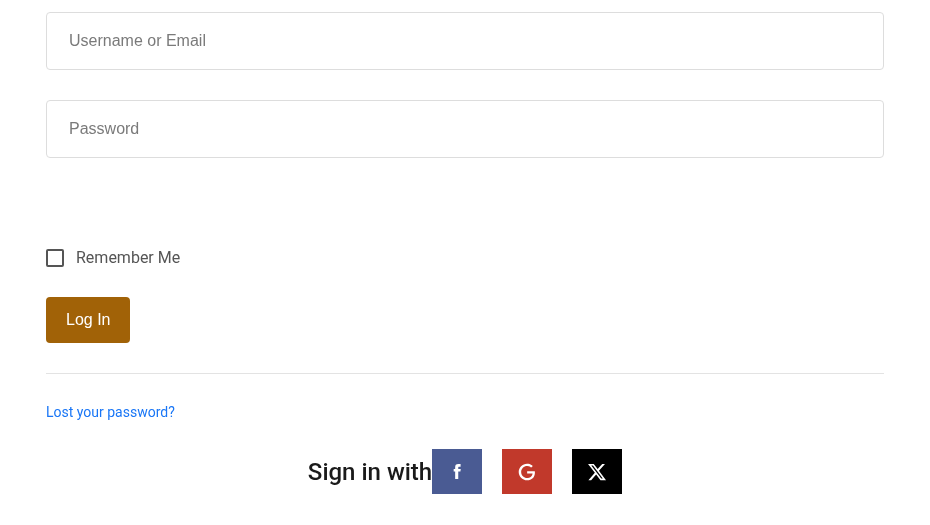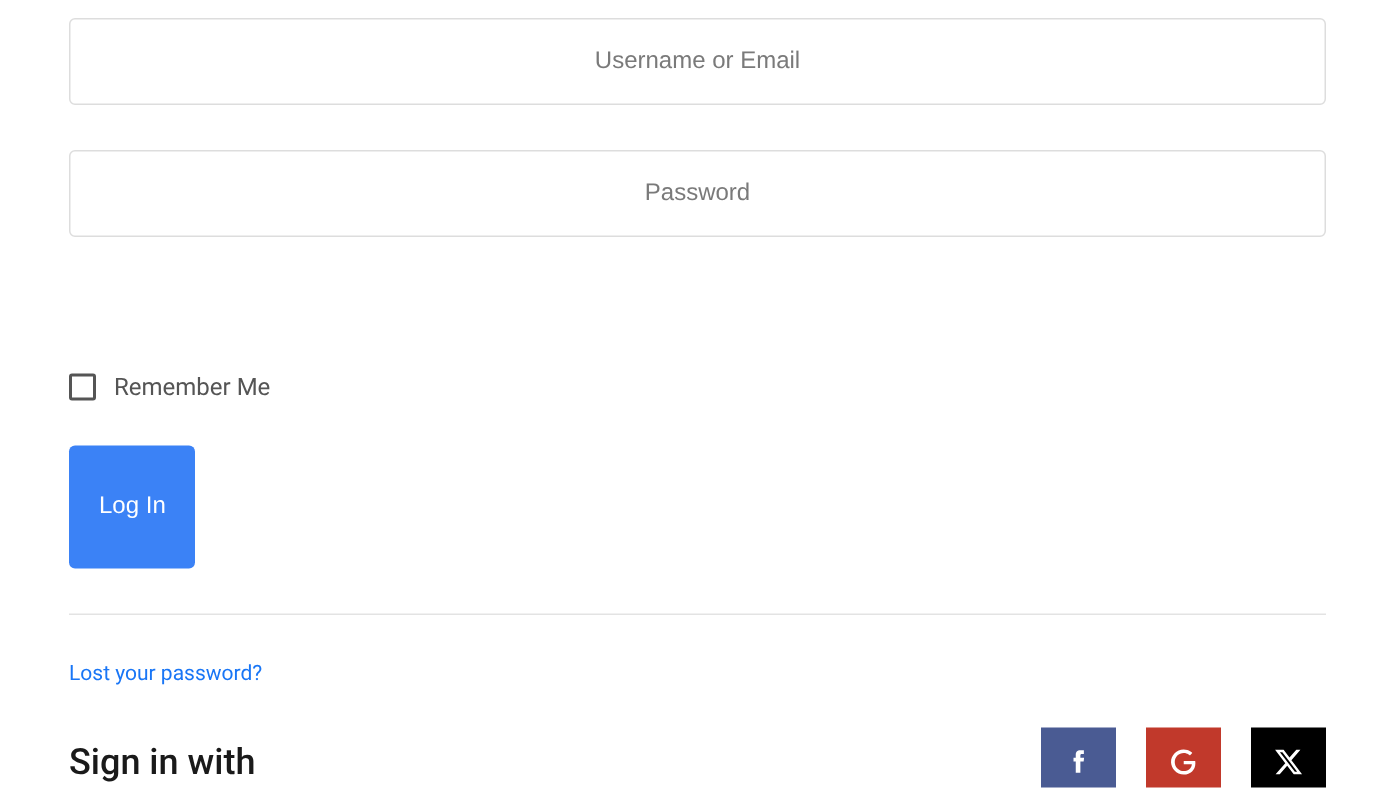--- a/index.html
+++ b/index.html
@@ -20,21 +20,20 @@
     .input-field {
       width: 100%;
       padding: 19px 22px;
       font-size: 16px;
       color: #333;
       border: 1px solid #ddd;
       border-radius: 4px;
       outline: none;
       margin-bottom: 30px;
       background: #fff;
-      text-align: center;
     }
     .input-field::placeholder {
       color: #7a7a7a;
     }
     .remember-row {
       display: flex;
       align-items: flex-end;
       margin-top: 60px;
       margin-bottom: 30px;
     }
@@ -46,43 +45,43 @@
       margin-right: 12px;
       cursor: pointer;
       background: #fff;
       flex-shrink: 0;
     }
     .remember-label {
       font-size: 16px;
       color: #555;
     }
     .login-button {
-      background: #3b82f6;
+      background: #a16207;
       color: #fff;
       border: none;
-      padding: 32px 20px;
+      padding: 14px 20px;
       font-size: 16px;
       border-radius: 4px;
       cursor: pointer;
     }
     .divider {
       border: none;
       border-top: 1px solid #e3e3e3;
       margin: 30px 0 28px 0;
     }
     .lost-password {
       color: #1976f6;
       font-size: 14px;
       text-decoration: none;
       cursor: pointer;
     }
     .social-row {
       display: flex;
       align-items: center;
-      justify-content: space-between;
+      justify-content: center;
       margin-top: 28px;
     }
     .social-label {
       font-size: 24px;
       font-weight: 500;
       color: #1a1a1a;
     }
     .social-buttons {
       display: flex;
       gap: 20px;

